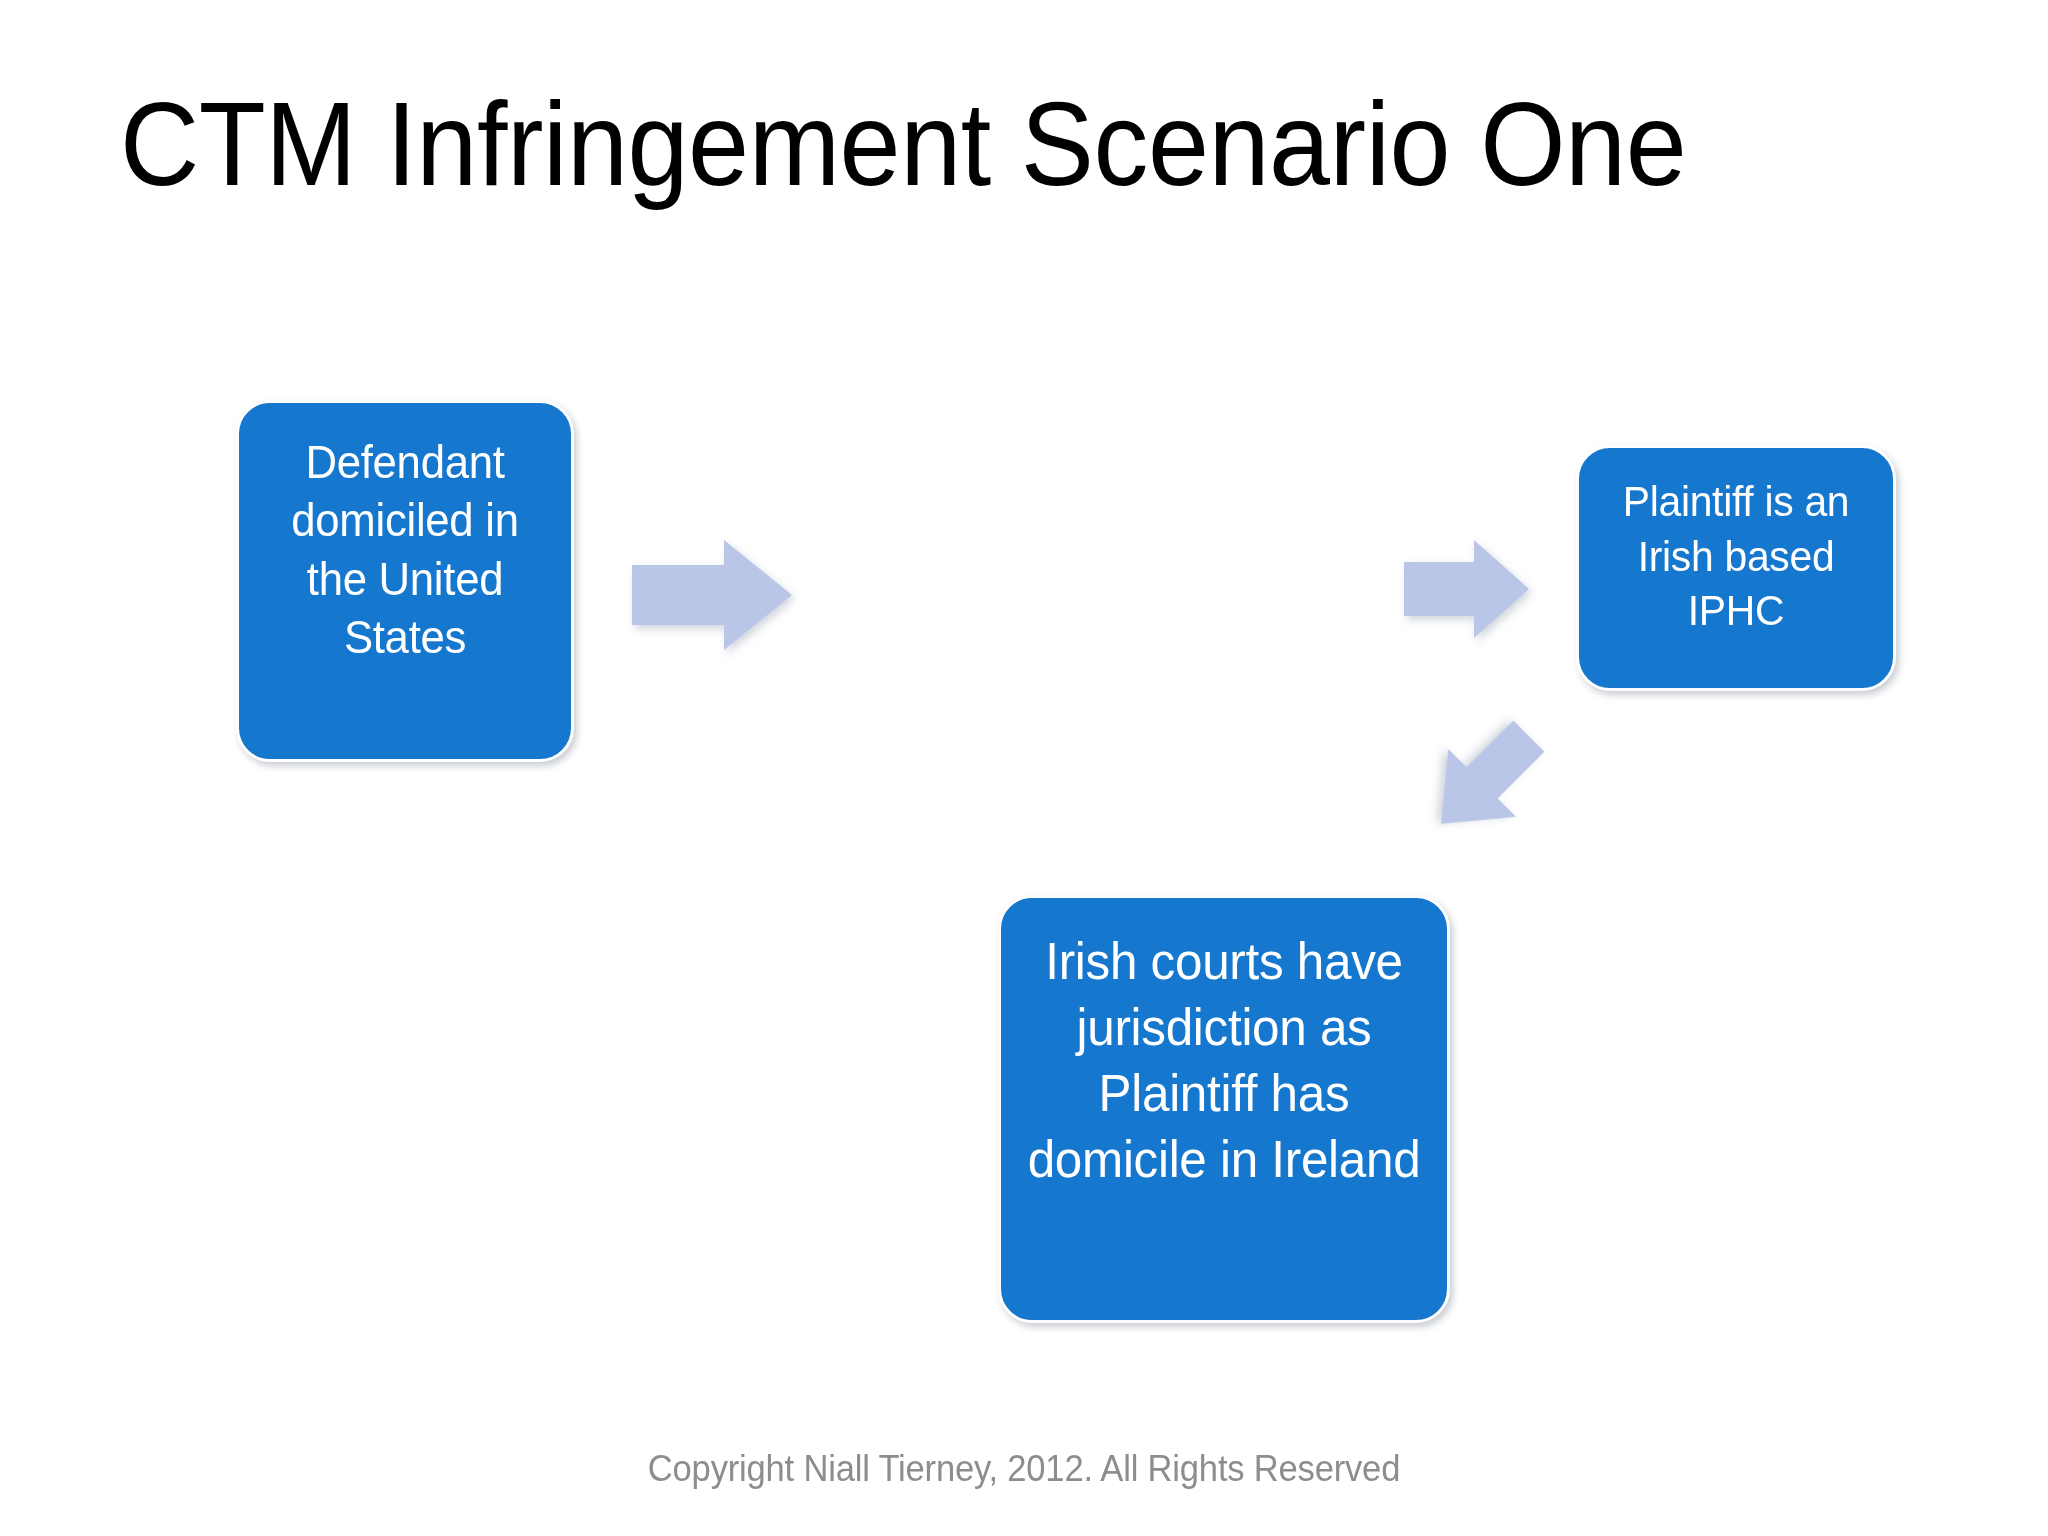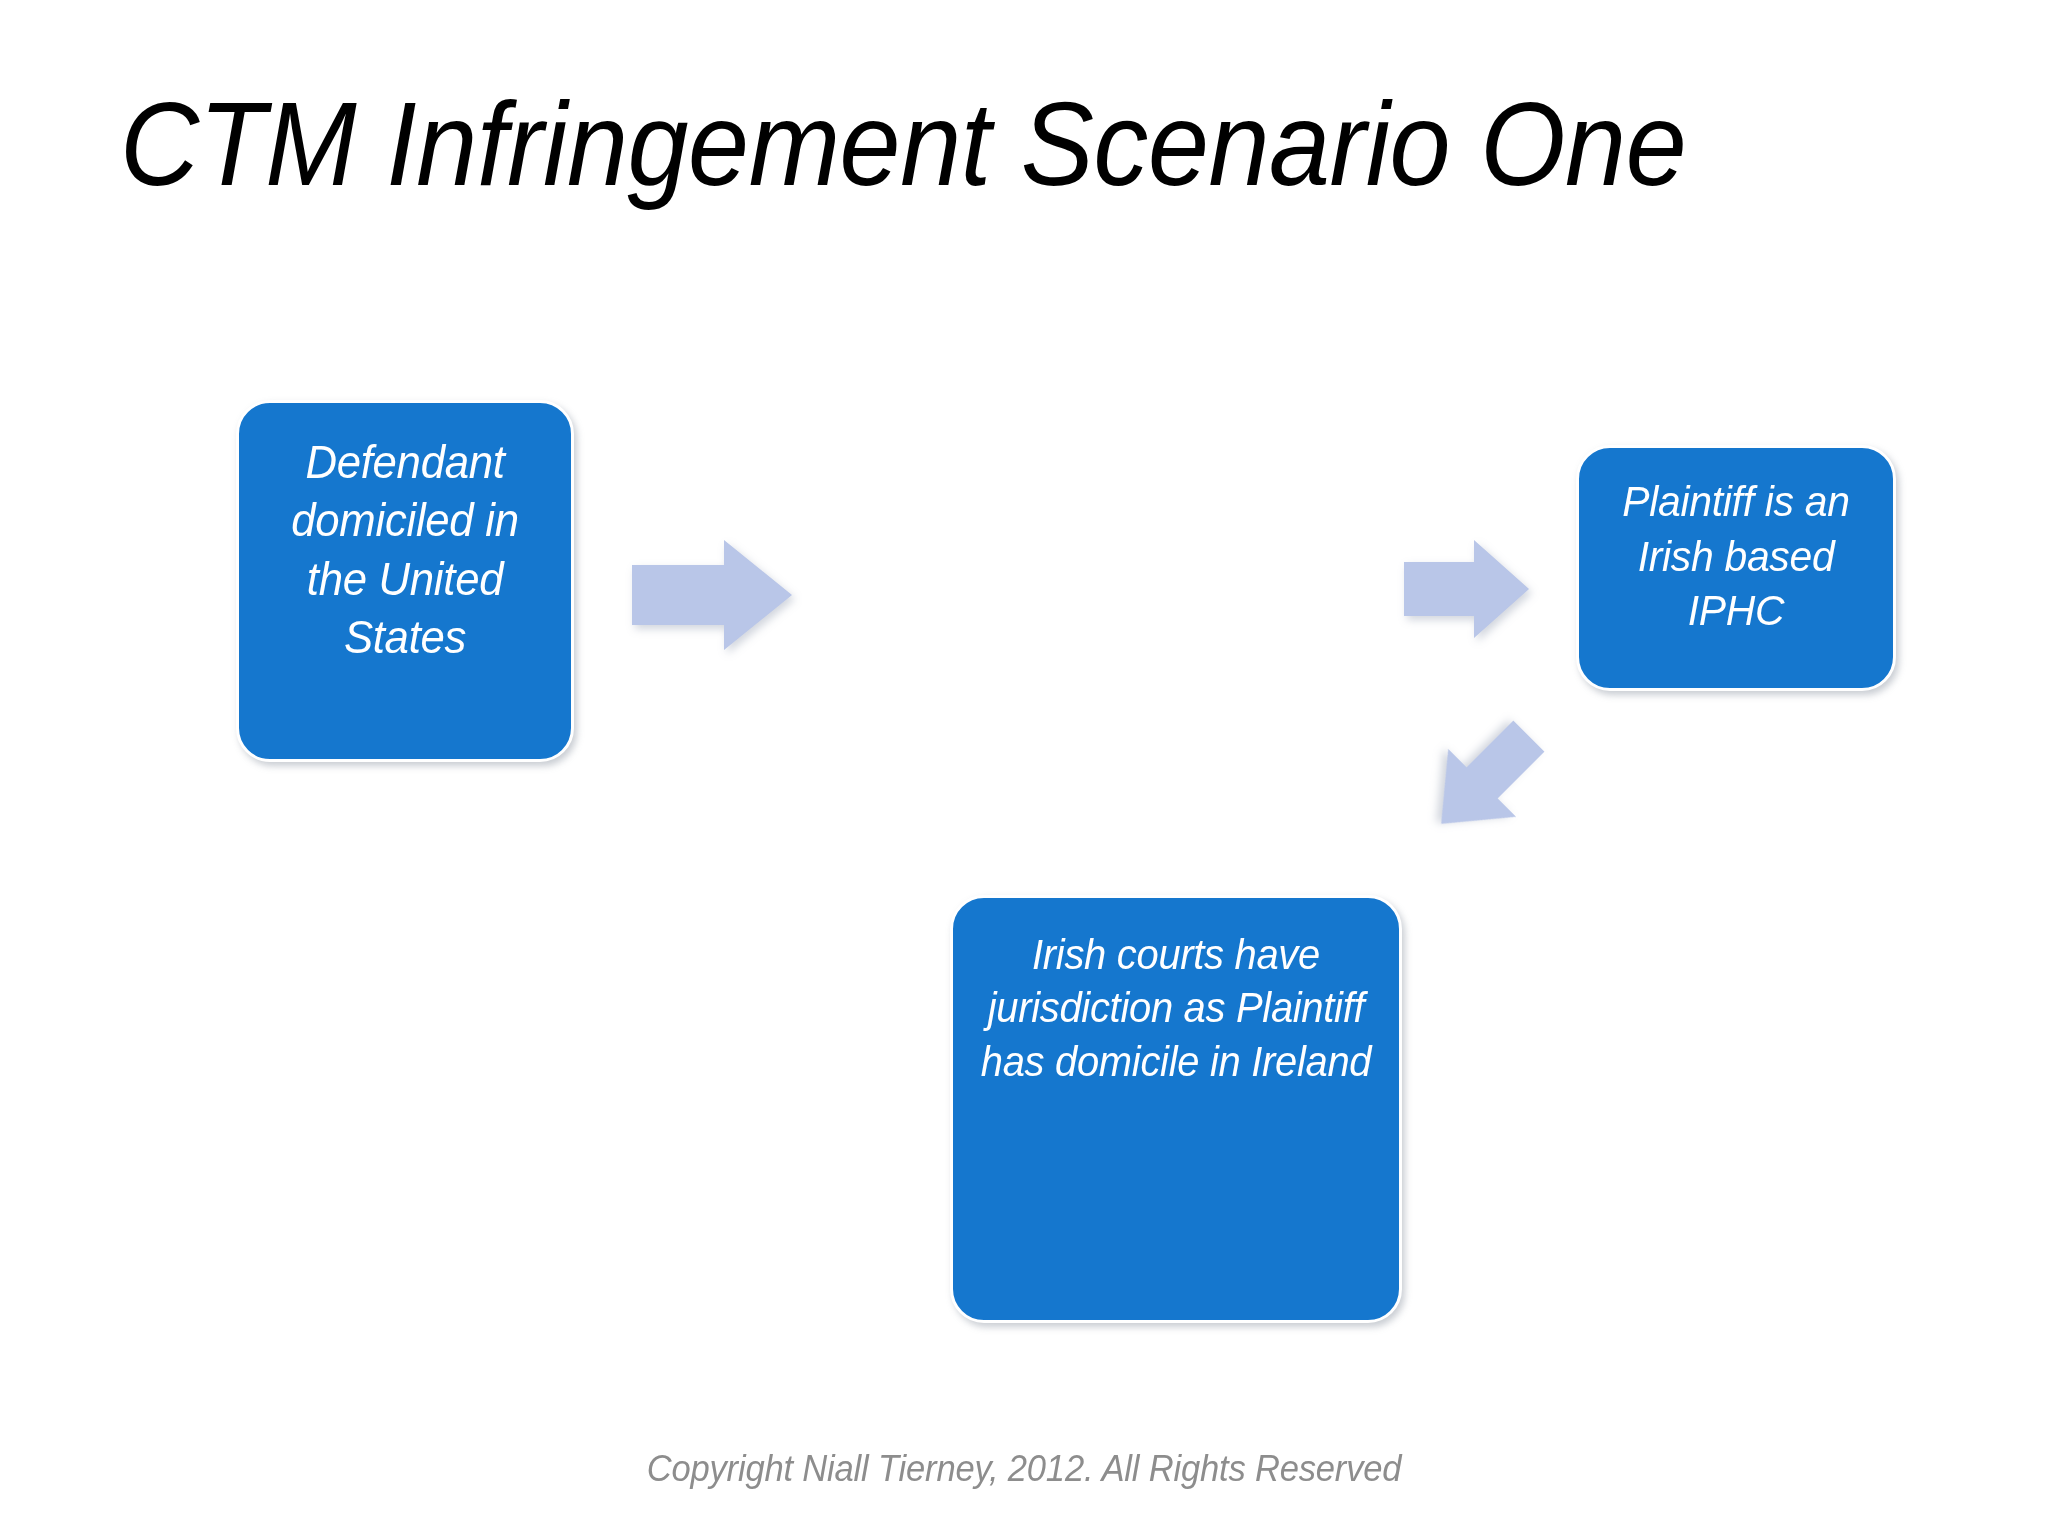--- a/index.html
+++ b/index.html
@@ -9,21 +9,20 @@
   }
   body {
     font-family: "Liberation Sans", sans-serif;
   }
   #slide {
     position: relative;
     width: 2048px;
     height: 1500px;
     background: #ffffff;
     overflow: hidden;
-    font-style: italic;
   }
 
   
   #slide-title {
     position: absolute;
     left: 120px;
     top: 78px;
     width: 1800px;
     font-family: "Liberation Sans", sans-serif;
     font-size: 118px;
@@ -73,24 +72,24 @@
     font-size: 47px;
   }
   #box-plaintiff-iphc {
     left: 1576px; top: 445px;
     width: 320px; height: 246px;
     padding-top: 26px;
     font-size: 43px;
     justify-content: flex-end;
   }
   #box-irish-jurisdiction {
-    left: 950px;  top: 895px;
+    left: 998px;  top: 895px;
     width: 452px; height: 428px;
     padding-top: 30px;
-    font-size: 42px;
+    font-size: 52px;
     justify-content: flex-end;
   }
 
   
   .arrow {
     position: absolute;
   }
   .arrow svg { display: block; overflow: visible; }
 
   #arrow-us-to-eu   { left: 632px;  top: 540px; width: 160px; height: 120px; }

